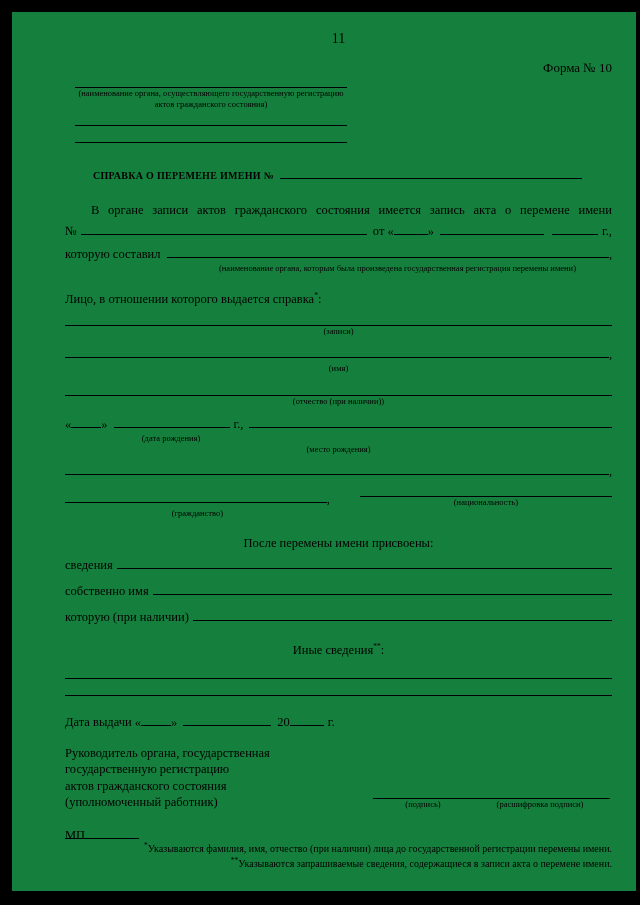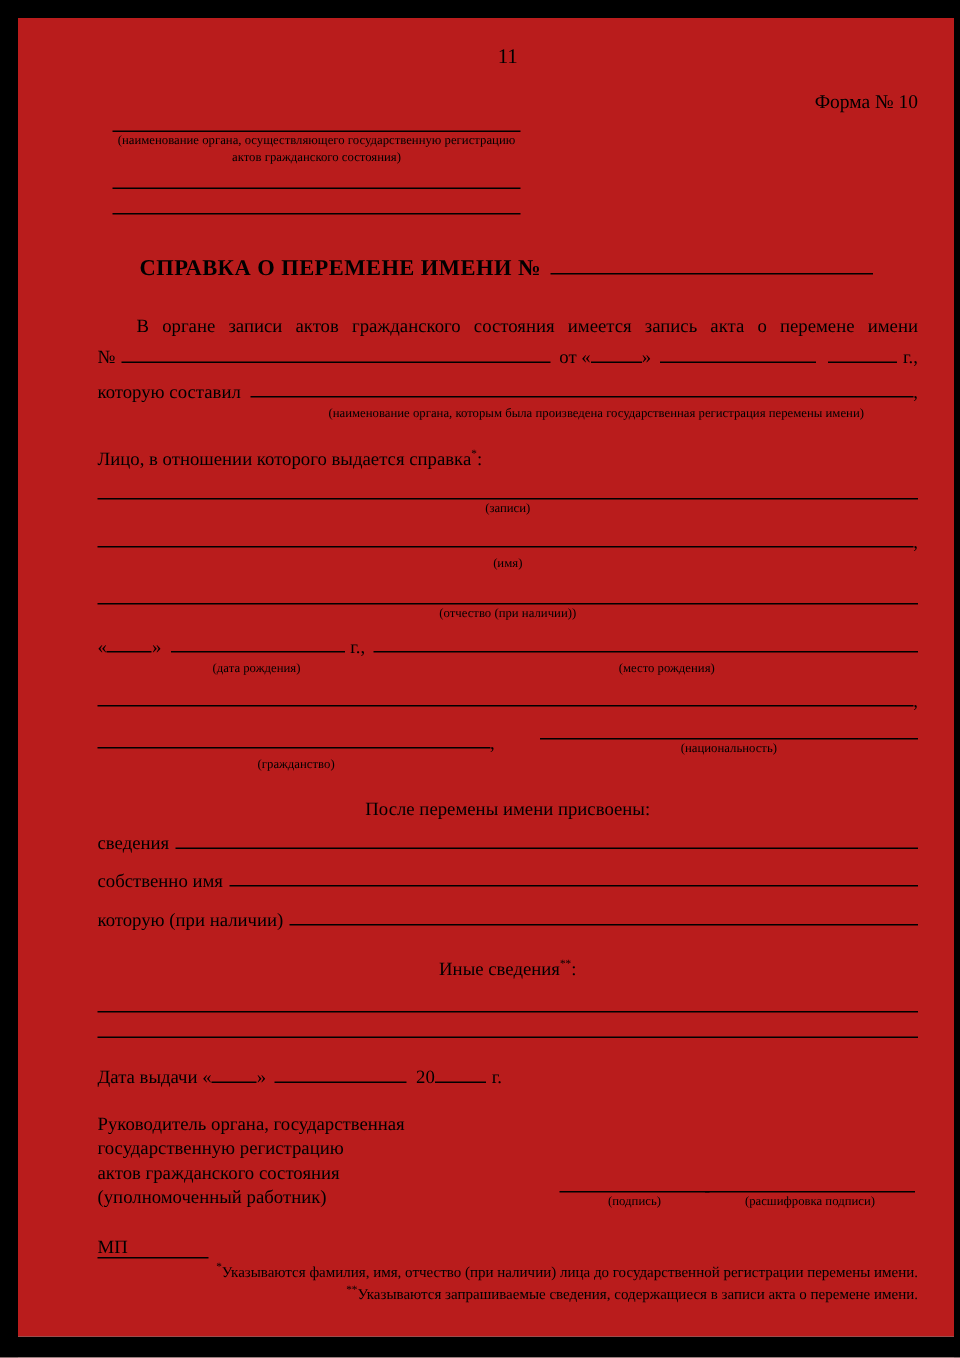--- a/index.html
+++ b/index.html
@@ -3,50 +3,50 @@
 <meta charset="utf-8">
 <style>
   * { margin:0; padding:0; box-sizing:border-box; }
   html,body { background:#888; }
   body { width:640px; height:905px; font-family:"Liberation Serif", serif; color:#000; }
   .sheet { position:relative; width:640px; height:905px; background:#fff; overflow:hidden; }
   .b-top    { position:absolute; top:0; left:0; width:100%; height:12px; background:#000; }
   .b-left   { position:absolute; top:0; left:0; width:12px; height:100%; background:#000; }
   .b-right  { position:absolute; top:0; right:0; width:4px; height:100%; background:#000; }
   .b-bottom { position:absolute; bottom:0; left:0; width:100%; height:14px; background:#000; }
-  .content  { position:absolute; top:12px; left:12px; right:4px; bottom:14px; background:#b91c1c;
+  .content  { position:absolute; top:12px; left:12px; right:4px; bottom:14px; background:#15803d;
               padding:18px 24px 0 53px; font-size:12.5px; line-height:1.35; }
 
   .page-num   { text-align:center; font-size:14px; }
   .form-label { text-align:right; font-size:13px; margin-top:10px; }
 
   .org { width:272px; margin-left:10px; margin-top:2px; }
   .h10 { height:10px; } .h12{ height:12px; } .h14 { height:14px; } .h16 { height:16px; } .h17 { height:17px; } .h20 { height:20px; }
   .hr  { border-bottom:1px solid #000; }
   .cap { font-size:8.5px; line-height:1.25; text-align:center; }
 
   .row { display:flex; align-items:baseline; }
   .fill{ flex:1 1 auto; border-bottom:1px solid #000; height:3px; }
   .fw  { flex:0 0 auto; border-bottom:1px solid #000; height:3px; }
   .w30 { width:30px; } .w34 { width:34px; } .w46 { width:46px; } .w88 { width:88px; } .w104 { width:104px; } .w116 { width:116px; }
   .ml4 { margin-left:4px; } .ml6 { margin-left:6px; } .ml8 { margin-left:8px; }
   .mt4 { margin-top:4px; } .mt6 { margin-top:6px; } .mt8 { margin-top:9px; } .mt10 { margin-top:11px; }
   .mt16{ margin-top:16px;text-align:center; } .mt18{ margin-top:18px; }
 
   .title-row  { margin-top:26px; margin-left:28px; margin-right:30px; }
-  .title-text { font-weight:bold; font-size:15px; letter-spacing:.3px; }
+  .title-text { font-weight:bold; font-size:10px; letter-spacing:.3px; }
   .title-row .fill { border-bottom-width:1.4px; margin-left:6px; }
 
   .intro-p { margin-top:20px; text-indent:26px; text-align:justify; text-align-last:justify; }
   .cap-compiled { padding-left:118px; }
 
   .heading {}
   sup { font-size:7.5px; vertical-align:super; line-height:0; }
 
-  .caprow  { display:flex; }
+  .caprow  { display:flex;flex-direction:column; }
   .capleft { width:212px; }
   .capright{ flex:1; }
 
   .tworow  { display:flex; align-items:flex-start; }
   .tcol    {}
   .tspacer { flex:0 0 30px; }
 
   .sig      { position:relative; margin-top:14px; height:74px; }
   .sig-left { width:278px; line-height:1.32; }
   .sig-col  { position:absolute; }

